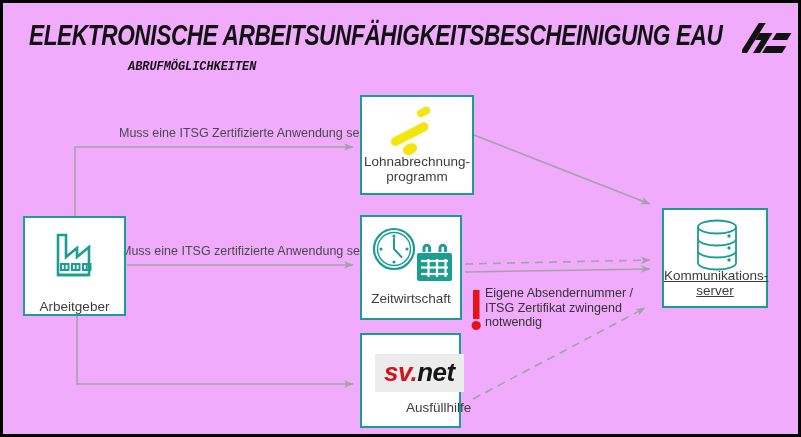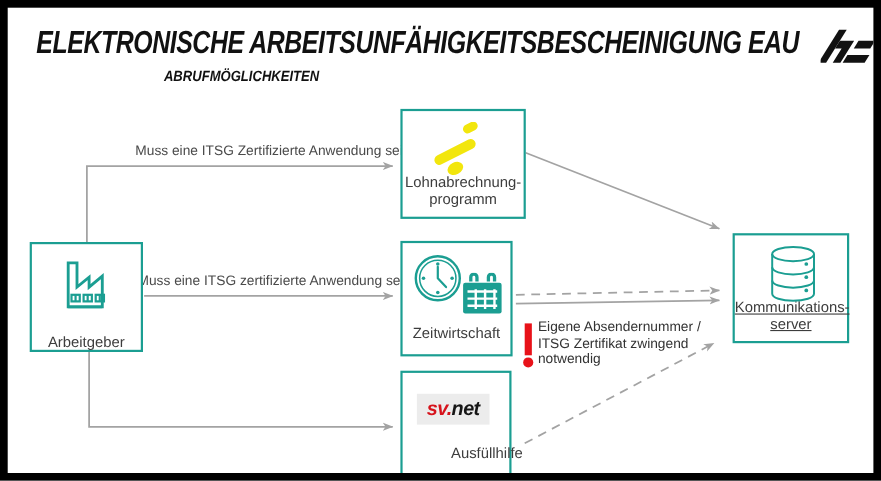--- a/index.html
+++ b/index.html
@@ -1,29 +1,29 @@
 <!DOCTYPE html>
 <html><head>
 <meta charset="utf-8">
 <style>
   html,body { margin:0; padding:0; background:#555; }
   * { box-sizing:border-box; }
   .stage {
     position:relative; width:801px; height:437px;
-    background:#ffffff; border:7px solid #000000;
+    background:#f0abfc; border:3px solid #000000;
     font-family:"Liberation Sans", sans-serif;
     overflow:hidden;
   }
   
   .title { position:absolute; left:26px; top:16px; white-space:nowrap; }
   .title-inner {
     display:inline-block; transform:scaleX(0.78); transform-origin:left center;
     font-style:italic; font-weight:bold; font-size:29px; letter-spacing:-0.5px; color:#111;
   }
-  .subtitle { position:absolute; left:142px; top:54px; white-space:nowrap; }
+  .subtitle { position:absolute; left:125px; top:54px; white-space:nowrap;font-family:Liberation Mono, monospace; }
   .subtitle-inner {
     display:inline-block; transform:scaleX(0.88); transform-origin:left center;
     font-style:italic; font-weight:bold; font-size:13.5px; color:#111;
   }
   .hs-logo { position:absolute; left:739px; top:17px; }
 
   
   .node {
     position:absolute; background:#fff; border:2px solid #1b9e92;
     display:flex; flex-direction:column; align-items:center;
@@ -45,21 +45,21 @@
     position:absolute; font-size:12.5px; color:#4a4a4a; white-space:nowrap;
   }
   
   .warning-text {
     position:absolute; left:482px; top:283px;
     font-size:12.5px; line-height:14.5px; color:#333; white-space:nowrap;
   }
   
   .svnet {
     background:#ececec; padding:3px 9px 4px 9px;
-    font-style:italic; font-weight:bold; font-size:18px; letter-spacing:-0.5px;
+    font-style:italic; font-weight:bold; font-size:26px; letter-spacing:-0.5px;
     white-space:nowrap;
   }
   .svnet .sv  { color:#d6131c; }
   .svnet .dot { color:#d6131c; }
   .svnet .net { color:#161616; }
 
   svg.connector-layer { position:absolute; left:0; top:0; pointer-events:none; }
 </style>
 </head>
 <body>

